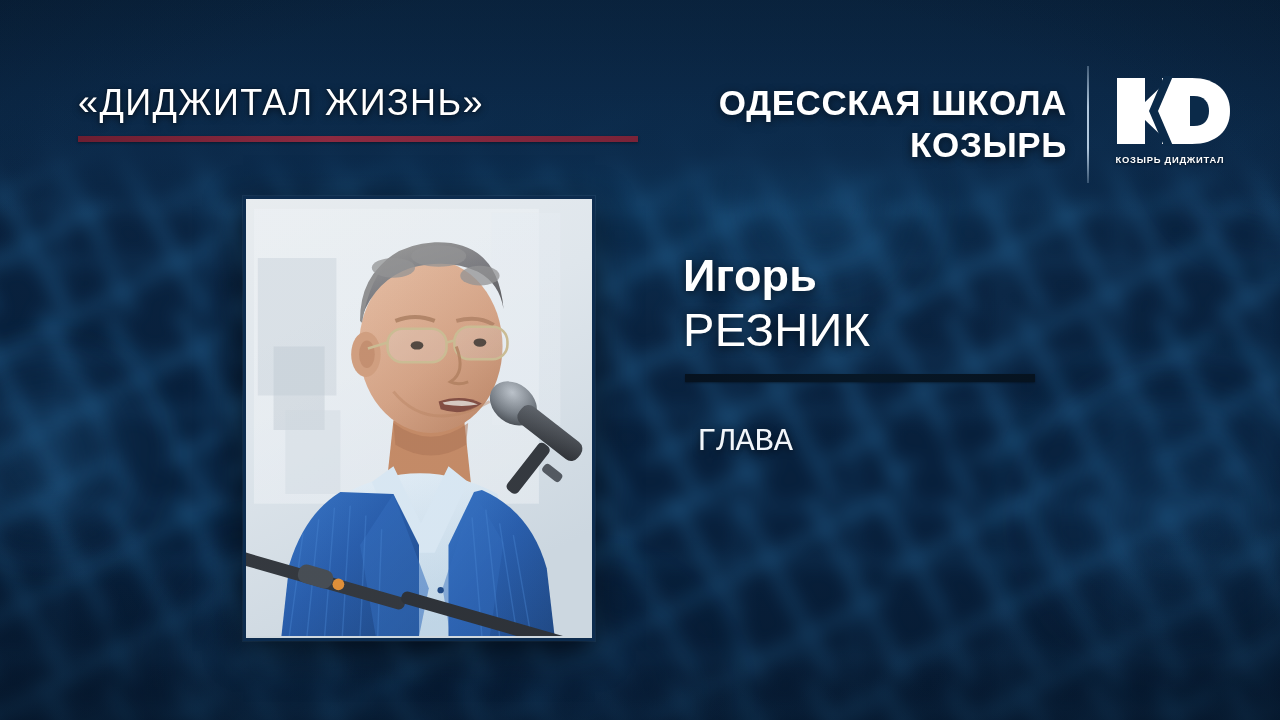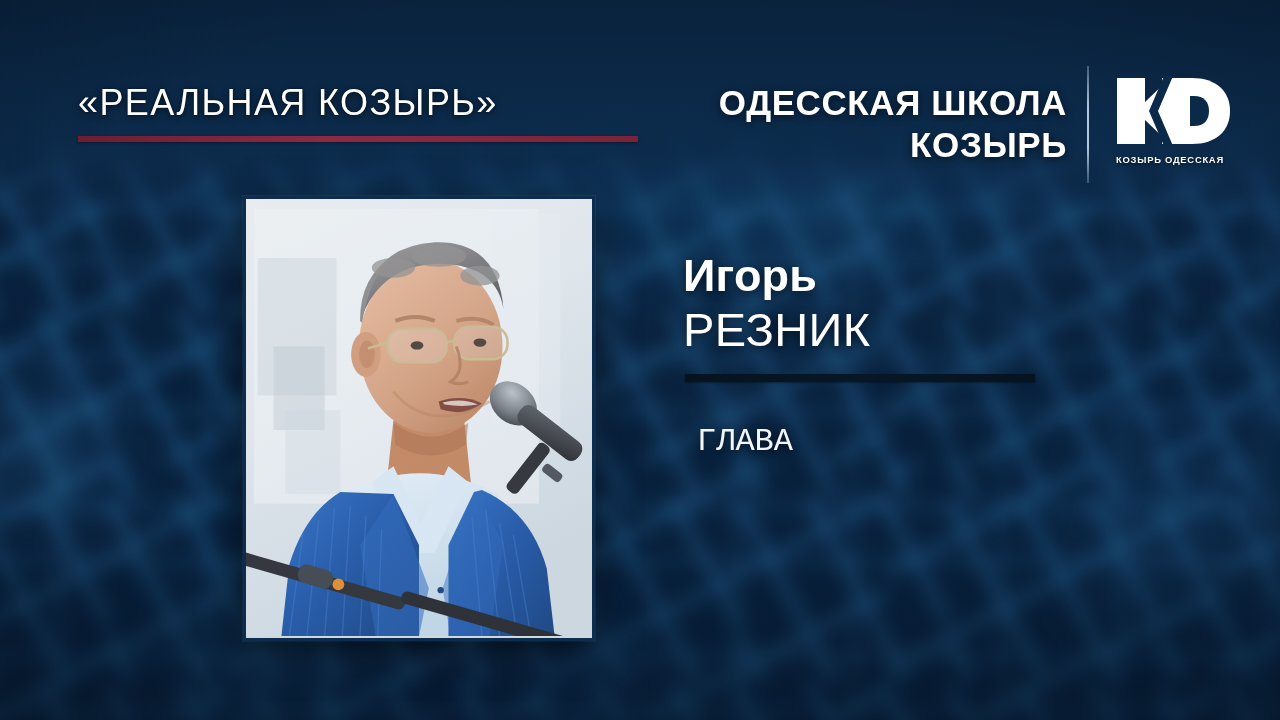--- a/index.html
+++ b/index.html
@@ -183,21 +183,21 @@
 <body>
 
 <div id="stage">
 
   <div class="bg-base"></div>
   <div class="bg-maze"></div>
   <div class="bg-blobs"></div>
   <div class="bg-topwash"></div>
   <div class="bg-vignette"></div>
 
-  <div class="show-title">«РЕАЛЬНАЯ КОЗЫРЬ»</div>
+  <div class="show-title">«ДИДЖИТАЛ ЖИЗНЬ»</div>
   <div class="show-rule"></div>
 
   <div class="program-title">
     <div>ОДЕССКАЯ ШКОЛА</div>
     <div>КОЗЫРЬ</div>
   </div>
   <div class="header-divider"></div>
 
   <div class="logo">
     <span class="logo-mark">
@@ -206,21 +206,21 @@
         <path d="M13 4 L41 4 L41 28 L66 4 L66 70 L41 46 L41 70 L13 70 Z" fill="#ffffff"></path>
 
         <path d="M58 4 L88 4 C112 4 126 17 126 37 C126 57 112 70 88 70 L58 70 Z" fill="#ffffff"></path>
 
         <path d="M86 22 L90 22 C100 22 105 28 105 37 C105 46 100 52 90 52 L86 52 Z" fill="#0b2a49"></path>
 
         <path d="M55 4 L68 4 L62 20 L68 36 L62 52 L68 70 L55 70 L49 52 L55 36 L49 20 Z" fill="#0b2a49" opacity="0"></path>
         <path d="M60 2 L69 2 L54 37 L69 72 L60 72 L45 37 Z" fill="#0b2a49"></path>
       </svg>
     </span>
-    <span class="logo-caption">КОЗЫРЬ ОДЕССКАЯ</span>
+    <span class="logo-caption">КОЗЫРЬ ДИДЖИТАЛ</span>
   </div>
 
   <div class="portrait-frame">
     <svg class="portrait-canvas" viewBox="0 0 352 445" preserveAspectRatio="xMidYMid slice" xmlns="http://www.w3.org/2000/svg" aria-hidden="true">
       <defs>
         <linearGradient id="wallG" x1="0" y1="0" x2="0.4" y2="1">
           <stop offset="0%" stop-color="#e8ecef"></stop>
           <stop offset="45%" stop-color="#dfe6ec"></stop>
           <stop offset="100%" stop-color="#ccd7e0"></stop>
         </linearGradient>

